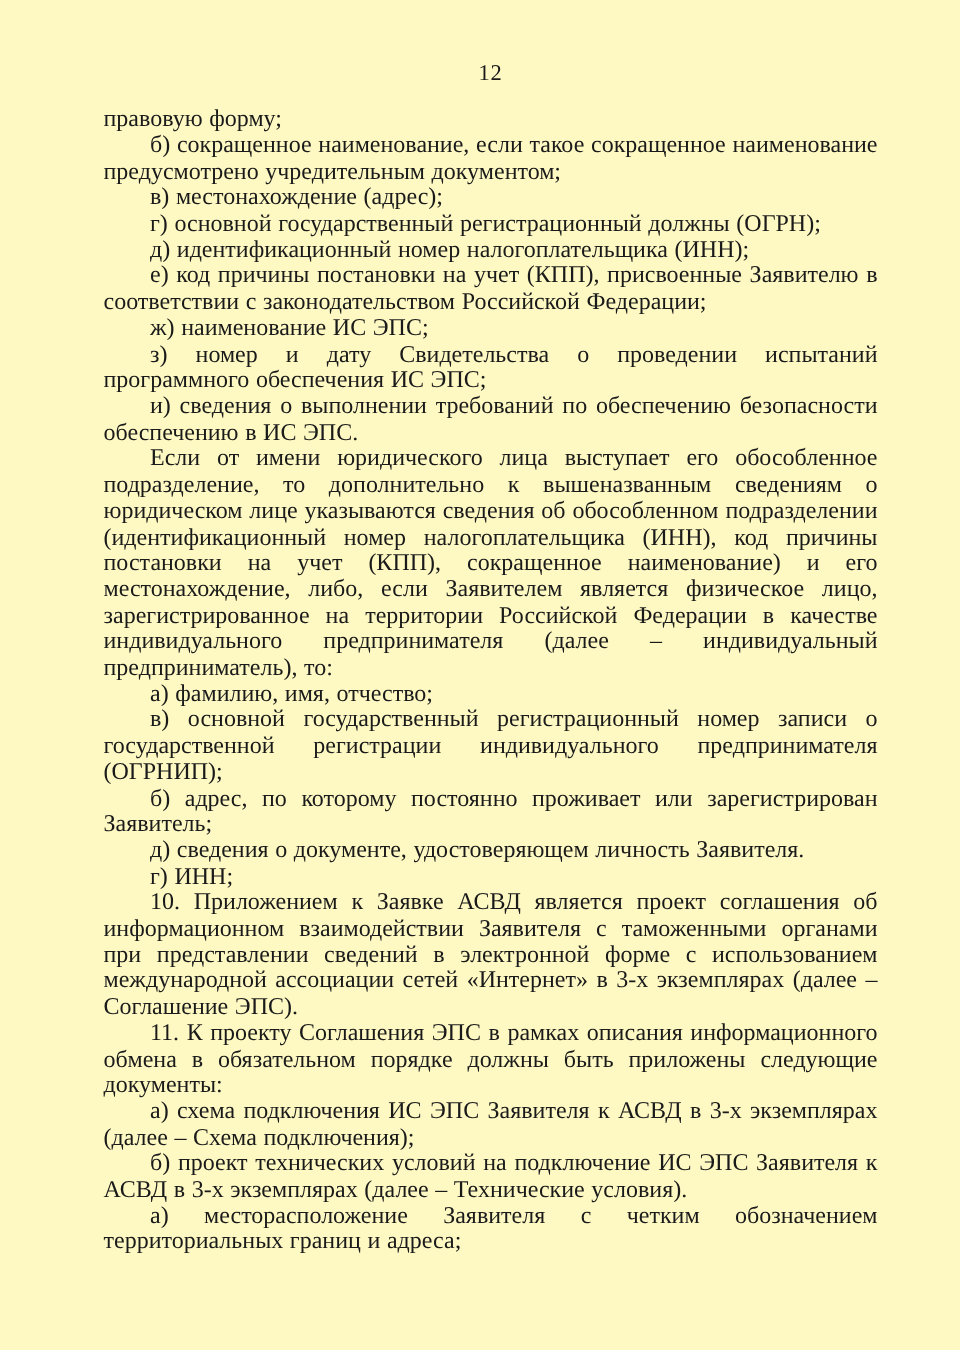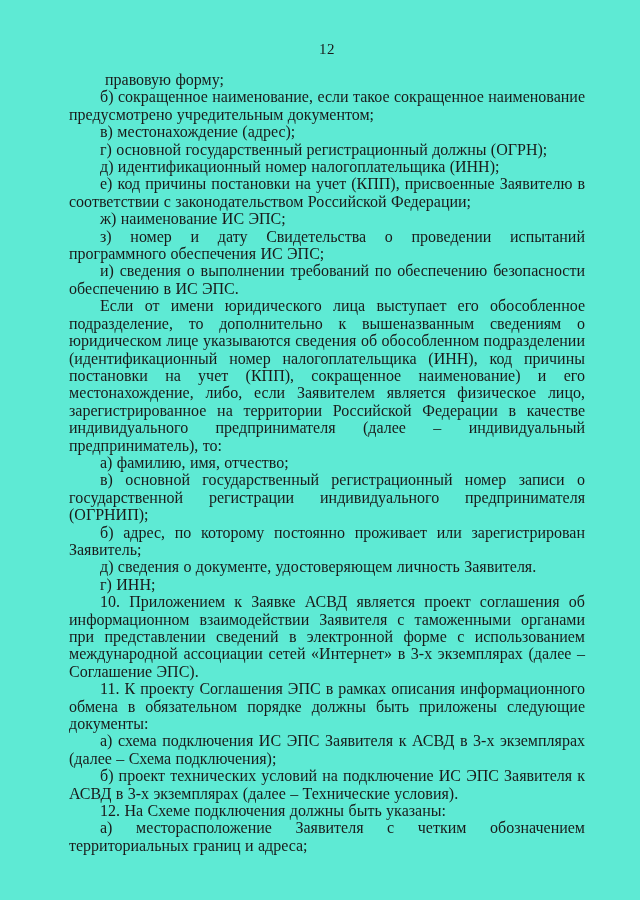--- a/index.html
+++ b/index.html
@@ -4,21 +4,21 @@
 <style>
   html, body {
     margin: 0;
     padding: 0;
     background: #ffffff;
   }
   .page {
     position: relative;
     width: 640px;
     height: 900px;
-    background: #5eead4;
+    background: #fef9c3;
     overflow: hidden;
     font-family: "Liberation Serif", "DejaVu Serif", serif;
     color: #1a1a1a;
   }
   .page-number {
     position: absolute;
     top: 41px;
     left: 69px;
     width: 516px;
     text-align: center;
@@ -34,21 +34,20 @@
   .para {
     margin: 0;
     font-size: 16px;
     line-height: 17.4px;
     text-align: justify;
     text-indent: 31px;
     word-spacing: 0.4px;
   }
   .para.no-indent {
     text-indent: 0;
-    margin-left: 36px;
   }
   .para.force-justify {
     text-align-last: justify;
   }
 </style>
 </head>
 <body>
 
 <div class="page">
   <div class="page-number">12</div>
@@ -65,16 +64,15 @@
       <p class="para">Если от имени юридического лица выступает его обособленное подразделение, то дополнительно к вышеназванным сведениям о юридическом лице указываются сведения об обособленном подразделении (идентификационный номер налогоплательщика (ИНН), код причины постановки на учет (КПП), сокращенное наименование) и его местонахождение, либо, если Заявителем является физическое лицо, зарегистрированное на территории Российской Федерации в качестве индивидуального предпринимателя (далее – индивидуальный предприниматель), то:</p>
       <p class="para">а) фамилию, имя, отчество;</p>
       <p class="para">в) основной государственный регистрационный номер записи о государственной регистрации индивидуального предпринимателя (ОГРНИП);</p>
       <p class="para">б) адрес, по которому постоянно проживает или зарегистрирован Заявитель;</p>
       <p class="para">д) сведения о документе, удостоверяющем личность Заявителя.</p>
       <p class="para">г) ИНН;</p>
       <p class="para">10. Приложением к Заявке АСВД является проект соглашения об информационном взаимодействии Заявителя с таможенными органами при представлении сведений в электронной форме с использованием международной ассоциации сетей «Интернет» в 3-х экземплярах (далее – Соглашение ЭПС).</p>
       <p class="para">11. К проекту Соглашения ЭПС в рамках описания информационного обмена в обязательном порядке должны быть приложены следующие документы:</p>
       <p class="para">а) схема подключения ИС ЭПС Заявителя к АСВД в 3-х экземплярах (далее – Схема подключения);</p>
       <p class="para">б) проект технических условий на подключение ИС ЭПС Заявителя к АСВД в 3-х экземплярах (далее – Технические условия).</p>
-      <p class="para">12. На Схеме подключения должны быть указаны:</p>
       <p class="para">а) месторасположение Заявителя с четким обозначением территориальных границ и адреса;</p>
     </div>
 </div>
 
 </body></html>

